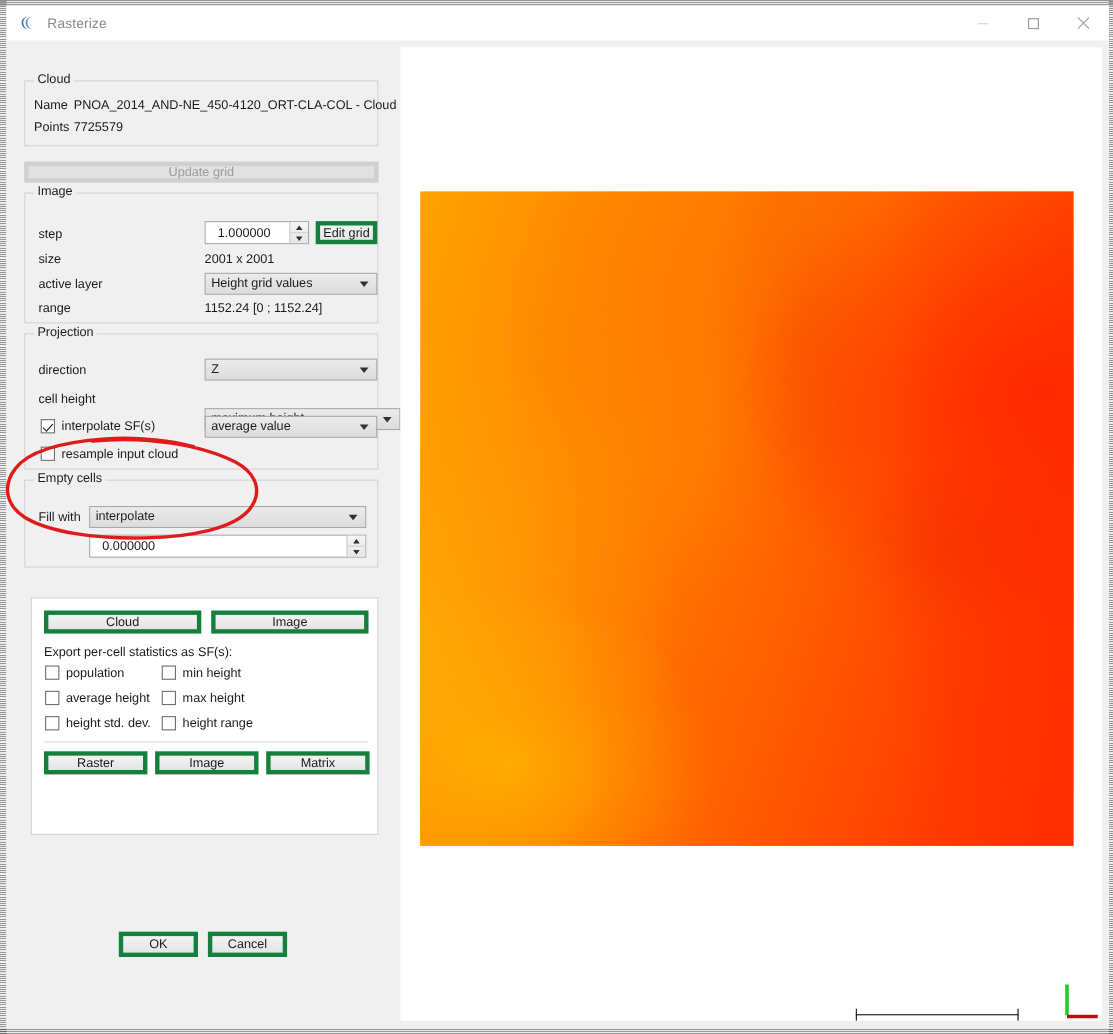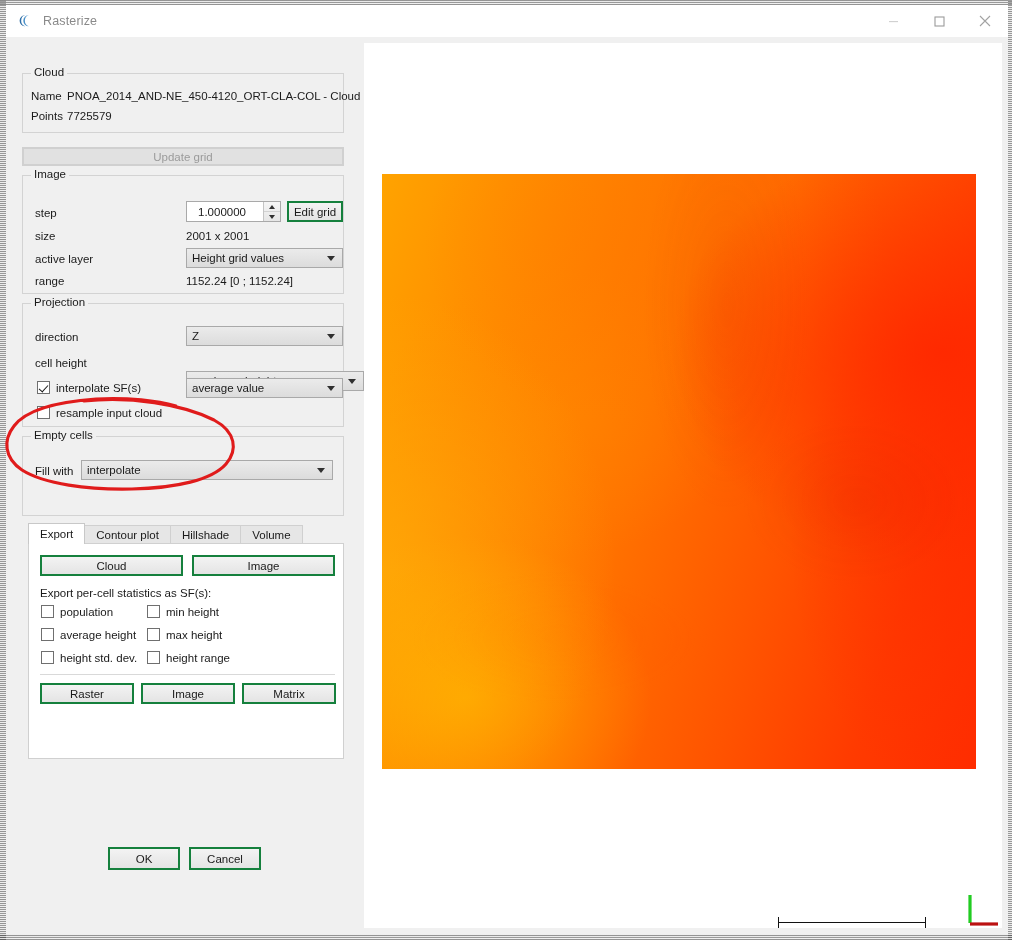--- a/index.html
+++ b/index.html
@@ -122,21 +122,21 @@
     position: absolute;
     font-size: 11.5px;
     color: #1a1a1a;
     white-space: nowrap;
   }
 
   
   .btn {
     position: absolute;
     background: linear-gradient(#f3f3f3, #e4e4e4);
-    border: 2px solid #15803d;
+    border: 4px solid #15803d;
     font-size: 11.5px;
     color: #1a1a1a;
     display: flex; align-items: center; justify-content: center;
     font-family: "Liberation Sans", sans-serif;
     cursor: default;
   }
   .btn.disabled { color: #9b9b9b; background: #e1e1e1; border-color: #d0d0d0; }
 
   .combo {
     position: absolute;
@@ -427,28 +427,33 @@
 
         <div class="group" style="left:16px; top:399px; width:322px; height:80px;">
           <span class="legend">Empty cells</span>
 
           <span class="row-label" style="left:12px; top:28px;">Fill with</span>
           <div class="combo" style="left:58px; top:23px; width:252px; height:20px;">
             <span>interpolate</span>
             <i class="arrow"></i>
           </div>
 
-        </div>
-
-        <div class="tabbar">
-          <div class="tab active">Export</div>
-          <div class="tab">Contour plot</div>
-          <div class="tab">Hillshade</div>
-          <div class="tab">Volume</div>
-        </div>
+          <div class="spin" style="left:58px; top:49px; width:252px; height:21px;">
+            <span>0.000000</span>
+            <div class="sbtns">
+              <div class="sbtn">
+                  <i class="tri-up"></i>
+                </div>
+              <div class="sbtn">
+                  <i class="tri-dn"></i>
+                </div>
+            </div>
+          </div>
+        </div>
+
 
         <div class="tabpanel">
           <div class="btn" style="left:11px; top:11px; width:143px; height:21px;">Cloud</div>
           <div class="btn" style="left:163px; top:11px; width:143px; height:21px;">Image</div>
 
           <span class="row-label" style="left:11px; top:43px;text-align:center;">Export per-cell statistics as SF(s):</span>
 
           <div class="chk" style="left:12px; top:61px;">
             <span class="box"></span>
             <span>population</span>

